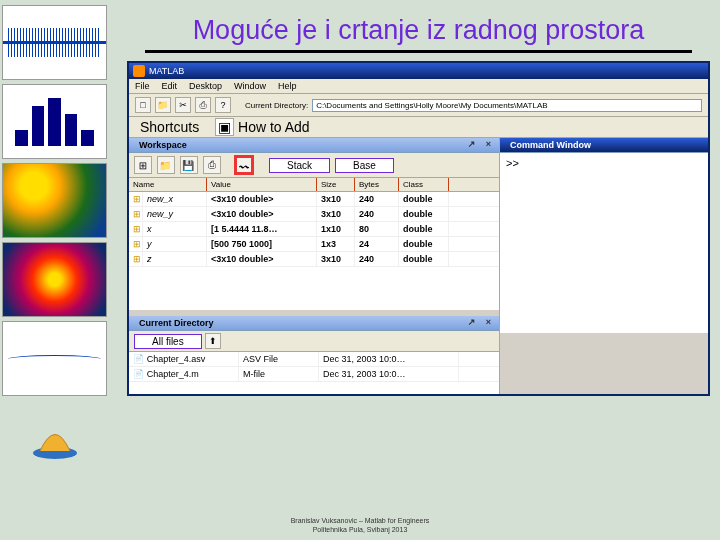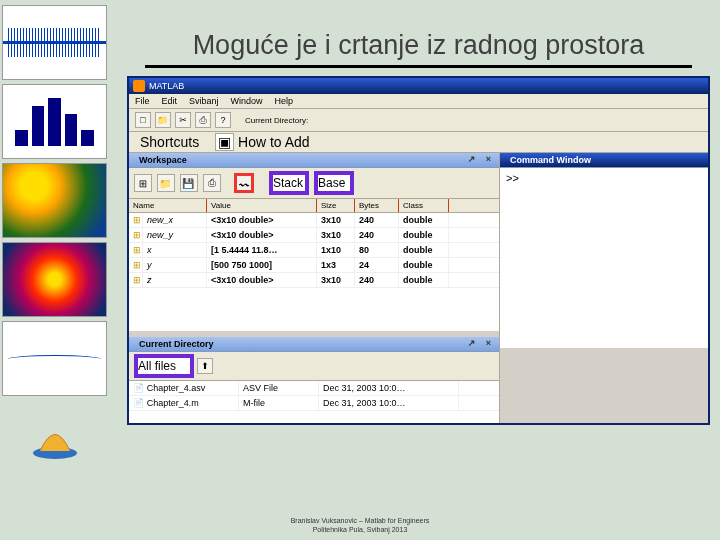--- a/index.html
+++ b/index.html
@@ -11,40 +11,40 @@
 .th-signal::before{content:"";position:absolute;left:5%;right:5%;top:30%;bottom:30%;background:repeating-linear-gradient(90deg,#003cb3 0 1px,transparent 1px 3px)}
 .th-bar{background:#fff;display:flex;align-items:flex-end;gap:4px;padding:8px 12px 12px}
 .th-bar>div{background:#000080;width:14px}
 .th-3d1{background:radial-gradient(circle at 30% 30%,#ffde00 15%,#ffa500 30%,#1a6b1a 60%,#0b3d91 90%)}
 .th-3d2{background:radial-gradient(circle at 50% 50%,#ffde00 10%,#ff2a00 35%,#b30059 55%,#0b2a6b 90%)}
 .th-wave{background:#fff;position:relative}
 .th-wave::after{content:"";position:absolute;left:5%;right:5%;top:45%;height:10%;border-top:1px solid #003cb3;border-radius:50% 50% 0 0}
 .th-logo{border:none;background:transparent;display:flex;align-items:center;justify-content:center}
 .th-logo svg{width:50px;height:50px}
 .main{position:absolute;left:125px;top:10px;right:8px;height:510px;background:#d4e0d4}
-.title{font-size:27px;text-align:center;font-weight:400;line-height:1.15;margin:20px 20px 4px;color:#404040}
+.title{font-size:27px;text-align:center;font-weight:400;line-height:1.15;margin:5px 20px 4px;color:#6d28d9}
 .title-rule{height:3px;background:#000;margin:0 20px 8px}
 .matlab-win{border:2px solid #0a246a;background:#d4d0c8;margin:0 2px}
 .titlebar{background:linear-gradient(#2a5bd7,#0a246a);color:#fff;font-size:9px;padding:2px 4px;display:flex;align-items:center;gap:4px}
 .tb-icon{width:12px;height:12px;background:#ff8c00;border-radius:2px}
 .menubar{background:#ece9d8;font-size:9px;padding:2px 6px;border-bottom:1px solid #aca899;display:flex;gap:12px}
 .toolbar{background:#ece9d8;font-size:8px;padding:3px 6px;border-bottom:1px solid #aca899;display:flex;gap:4px;align-items:center}
 .tbtn{width:16px;height:16px;background:#f4f3ee;border:1px solid #aca899;display:inline-flex;align-items:center;justify-content:center;font-size:9px}
 .path-input{background:#fff;border:1px solid #7f9db9;padding:1px 3px;font-size:8px;flex:1;min-width:160px}
 .shortcuts{background:#ece9d8;font-size:14px;padding:2px 11px;border-bottom:1px solid #aca899}
 .panels{display:flex}
 .left-stack{width:370px;display:flex;flex-direction:column}
 .right-stack{flex:1;border-left:1px solid #aca899}
 .panel-head{background:linear-gradient(#a9c3ef,#7da2e0);font-size:9px;padding:2px 10px;border-bottom:1px solid #7f9db9;position:relative;color:#000;font-weight:bold}
 .panel-head.dark{background:linear-gradient(#2a5bd7,#0a246a);color:#fff}
 .panel-head .pins{position:absolute;right:4px;top:1px;font-size:9px;letter-spacing:4px;color:#333}
 .ws-tools{background:#ece9d8;padding:3px 5px;border-bottom:1px solid #aca899;display:flex;gap:5px;align-items:center}
 .wtool{width:18px;height:18px;background:#f4f3ee;border:1px solid #aca899;display:flex;align-items:center;justify-content:center;font-size:10px}
 .wtool.highlight{border:2px solid #e33;box-shadow:0 0 0 1px #e33}
-.combo{background:#fff;border:4px solid #6d28d9;font-size:12px;padding:1px 0;min-width:40px}
+.combo{background:#fff;border:1px solid #6d28d9;font-size:10px;padding:1px 17px;min-width:40px}
 .grid{background:#fff;font-size:9px}
 .ghead{display:flex;background:#ece9d8;border-bottom:1px solid #aca899}
 .ghead>div{padding:2px 4px;border-right:1px solid #c2410c;font-size:8px}
 .grow{display:flex;border-bottom:1px solid #eee}
 .grow>div{padding:2px 4px;border-right:1px solid #f0f0f0;overflow:hidden;white-space:nowrap}
 .c-icon{width:14px;text-align:center;color:#c90;font-size:9px}
 .c-name{width:64px;font-style:italic}
 .c-val{width:110px;font-weight:bold}
 .c-size{width:38px;font-weight:bold}
 .c-bytes{width:44px;text-align:left;font-weight:bold}
@@ -84,32 +84,33 @@
     <div class="title-rule"></div>
 
     <div class="matlab-win">
       <div class="titlebar">
         <span class="tb-icon"></span>
         <span>MATLAB</span>
       </div>
       <div class="menubar">
         <span>File</span>
         <span>Edit</span>
-        <span>Svibanj</span>
+        <span>Desktop</span>
         <span>Window</span>
         <span>Help</span>
       </div>
       <div class="toolbar">
         <span class="tbtn">□</span>
         <span class="tbtn">📁</span>
         <span class="tbtn">✂</span>
         <span class="tbtn">⎙</span>
         <span class="tbtn">?</span>
         <span style="width:6px"></span>
         <span style="font-size:8px">Current Directory:</span>
+        <span class="path-input">C:\Documents and Settings\Holly Moore\My Documents\MATLAB</span>
       </div>
       <div class="shortcuts">
         <span>Shortcuts</span>
         <span style="display:inline-block;width:8px"></span>
         <span style="border:1px solid #aca899;padding:0 2px;background:#fff">▣</span>
         <span>How to Add</span>
       </div>
 
       <div class="panels">
         <div class="left-stack">

